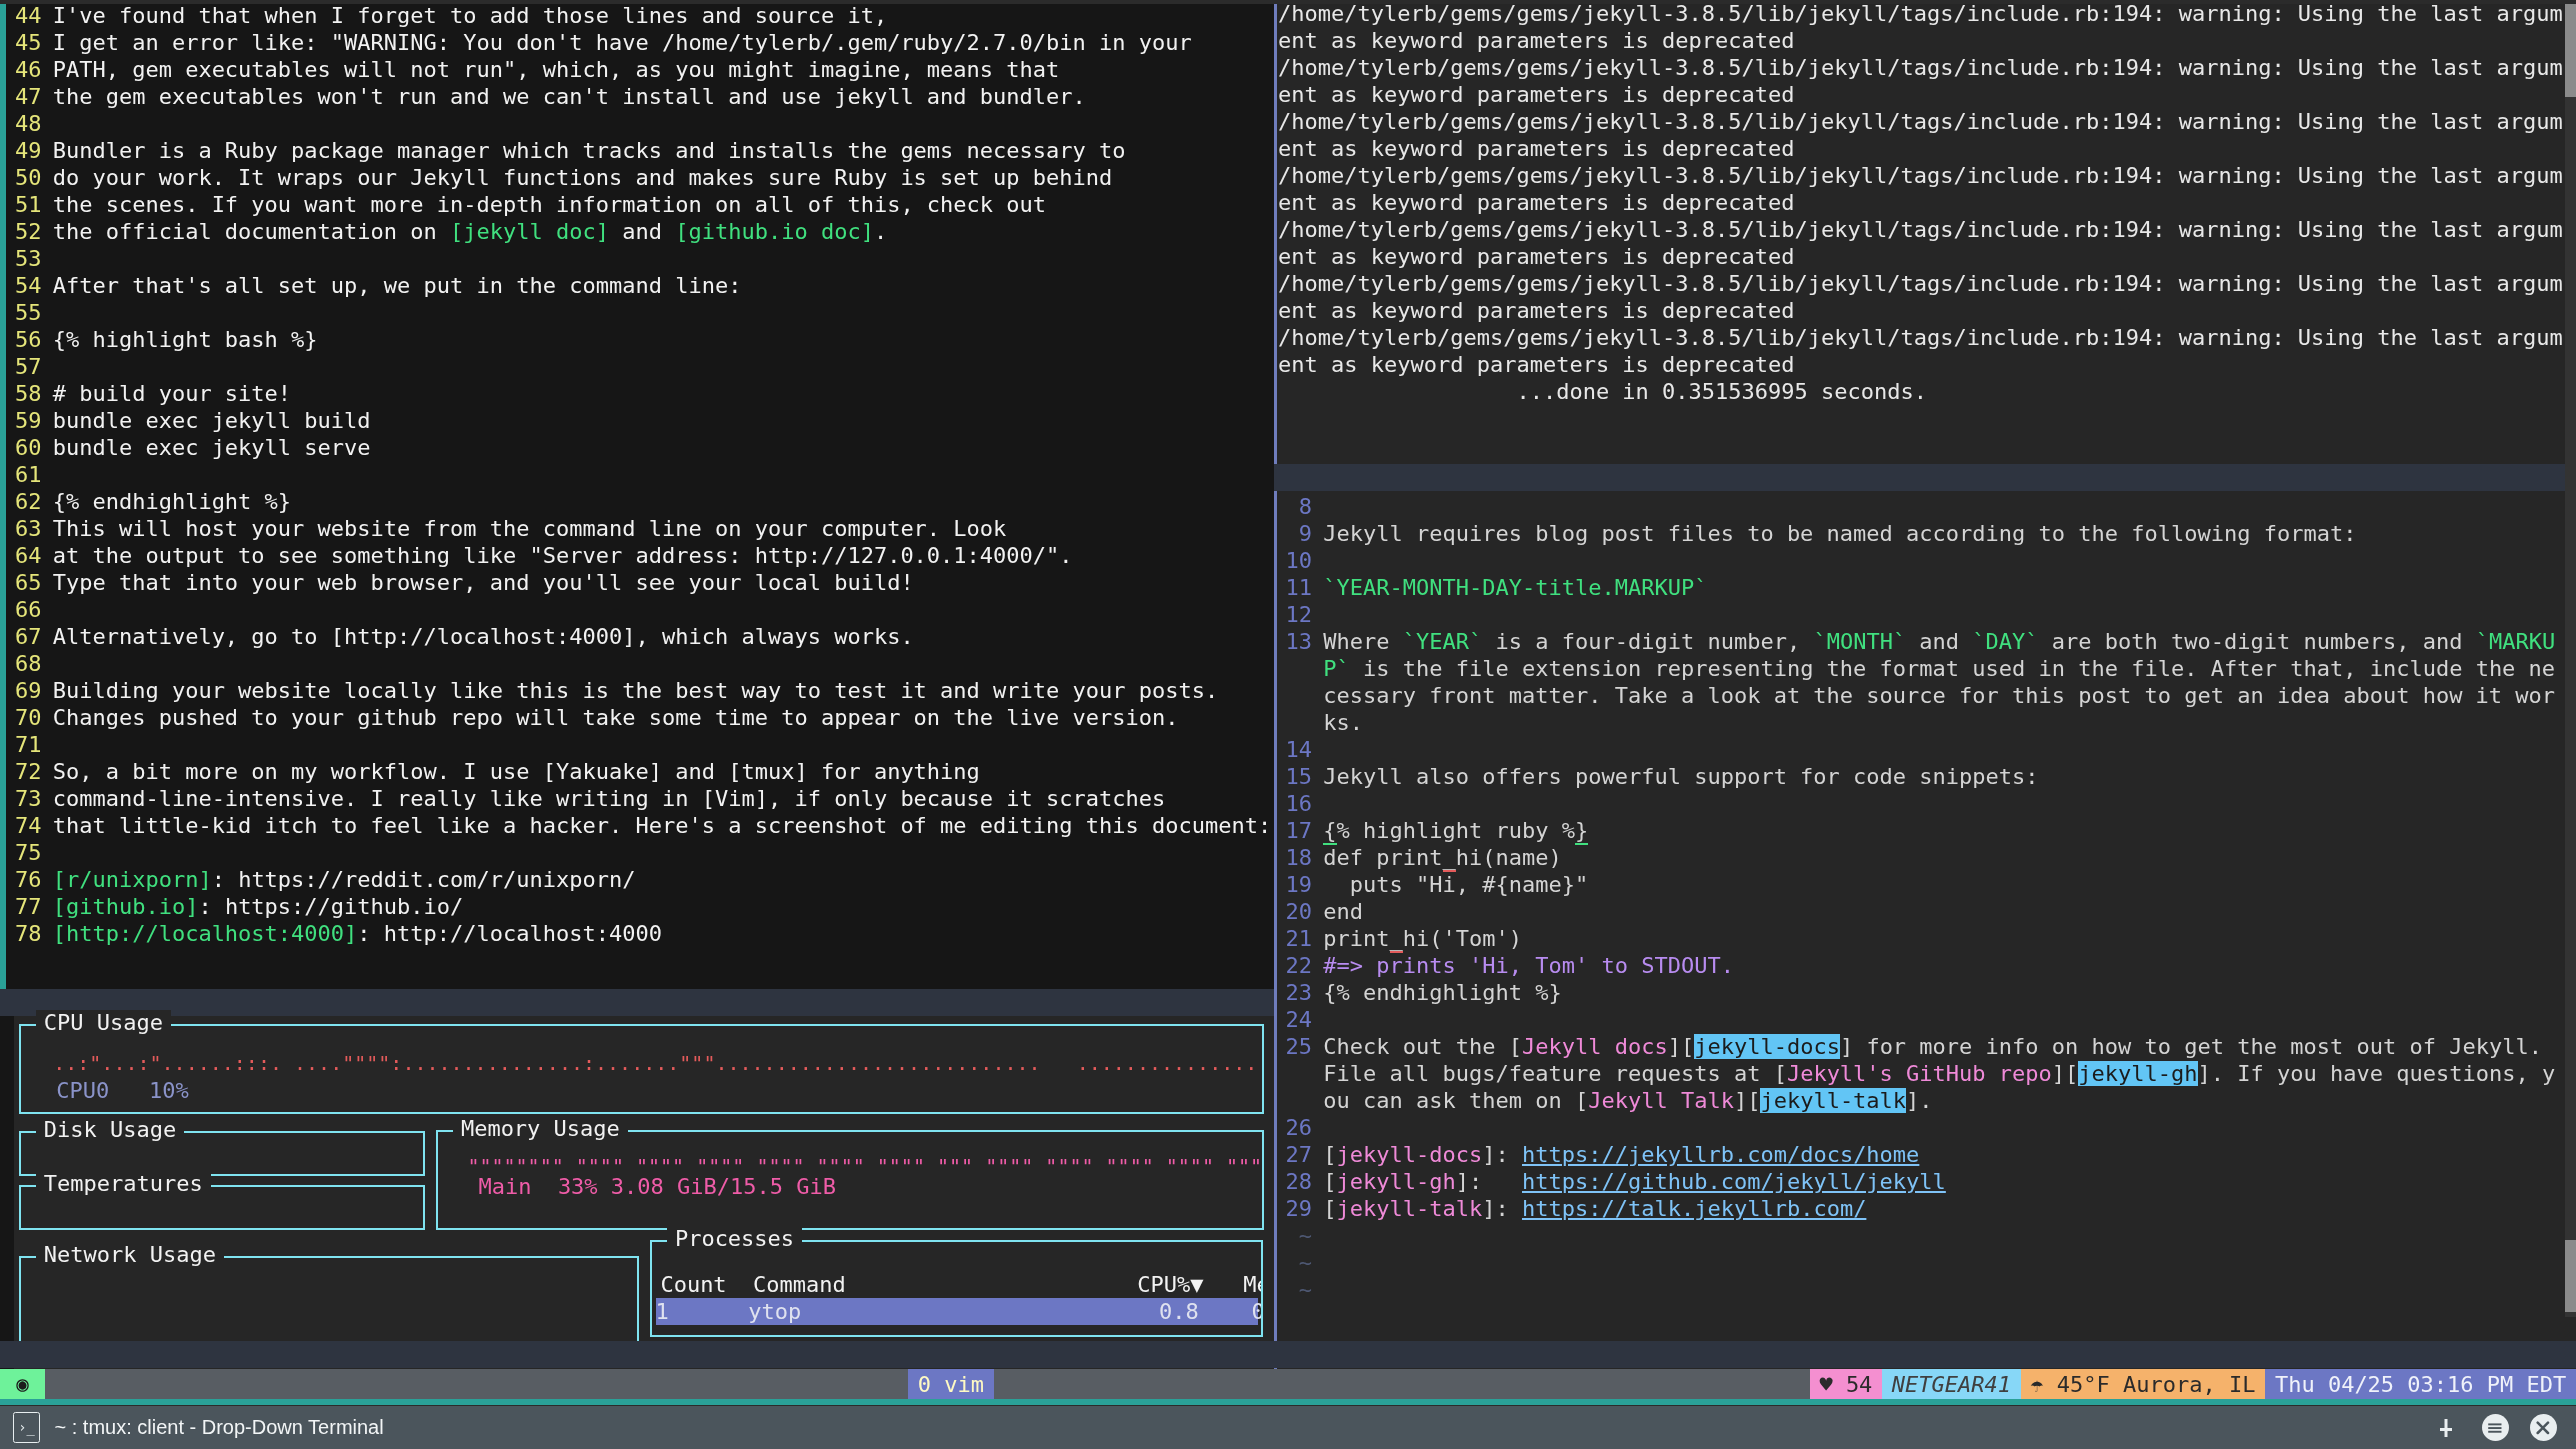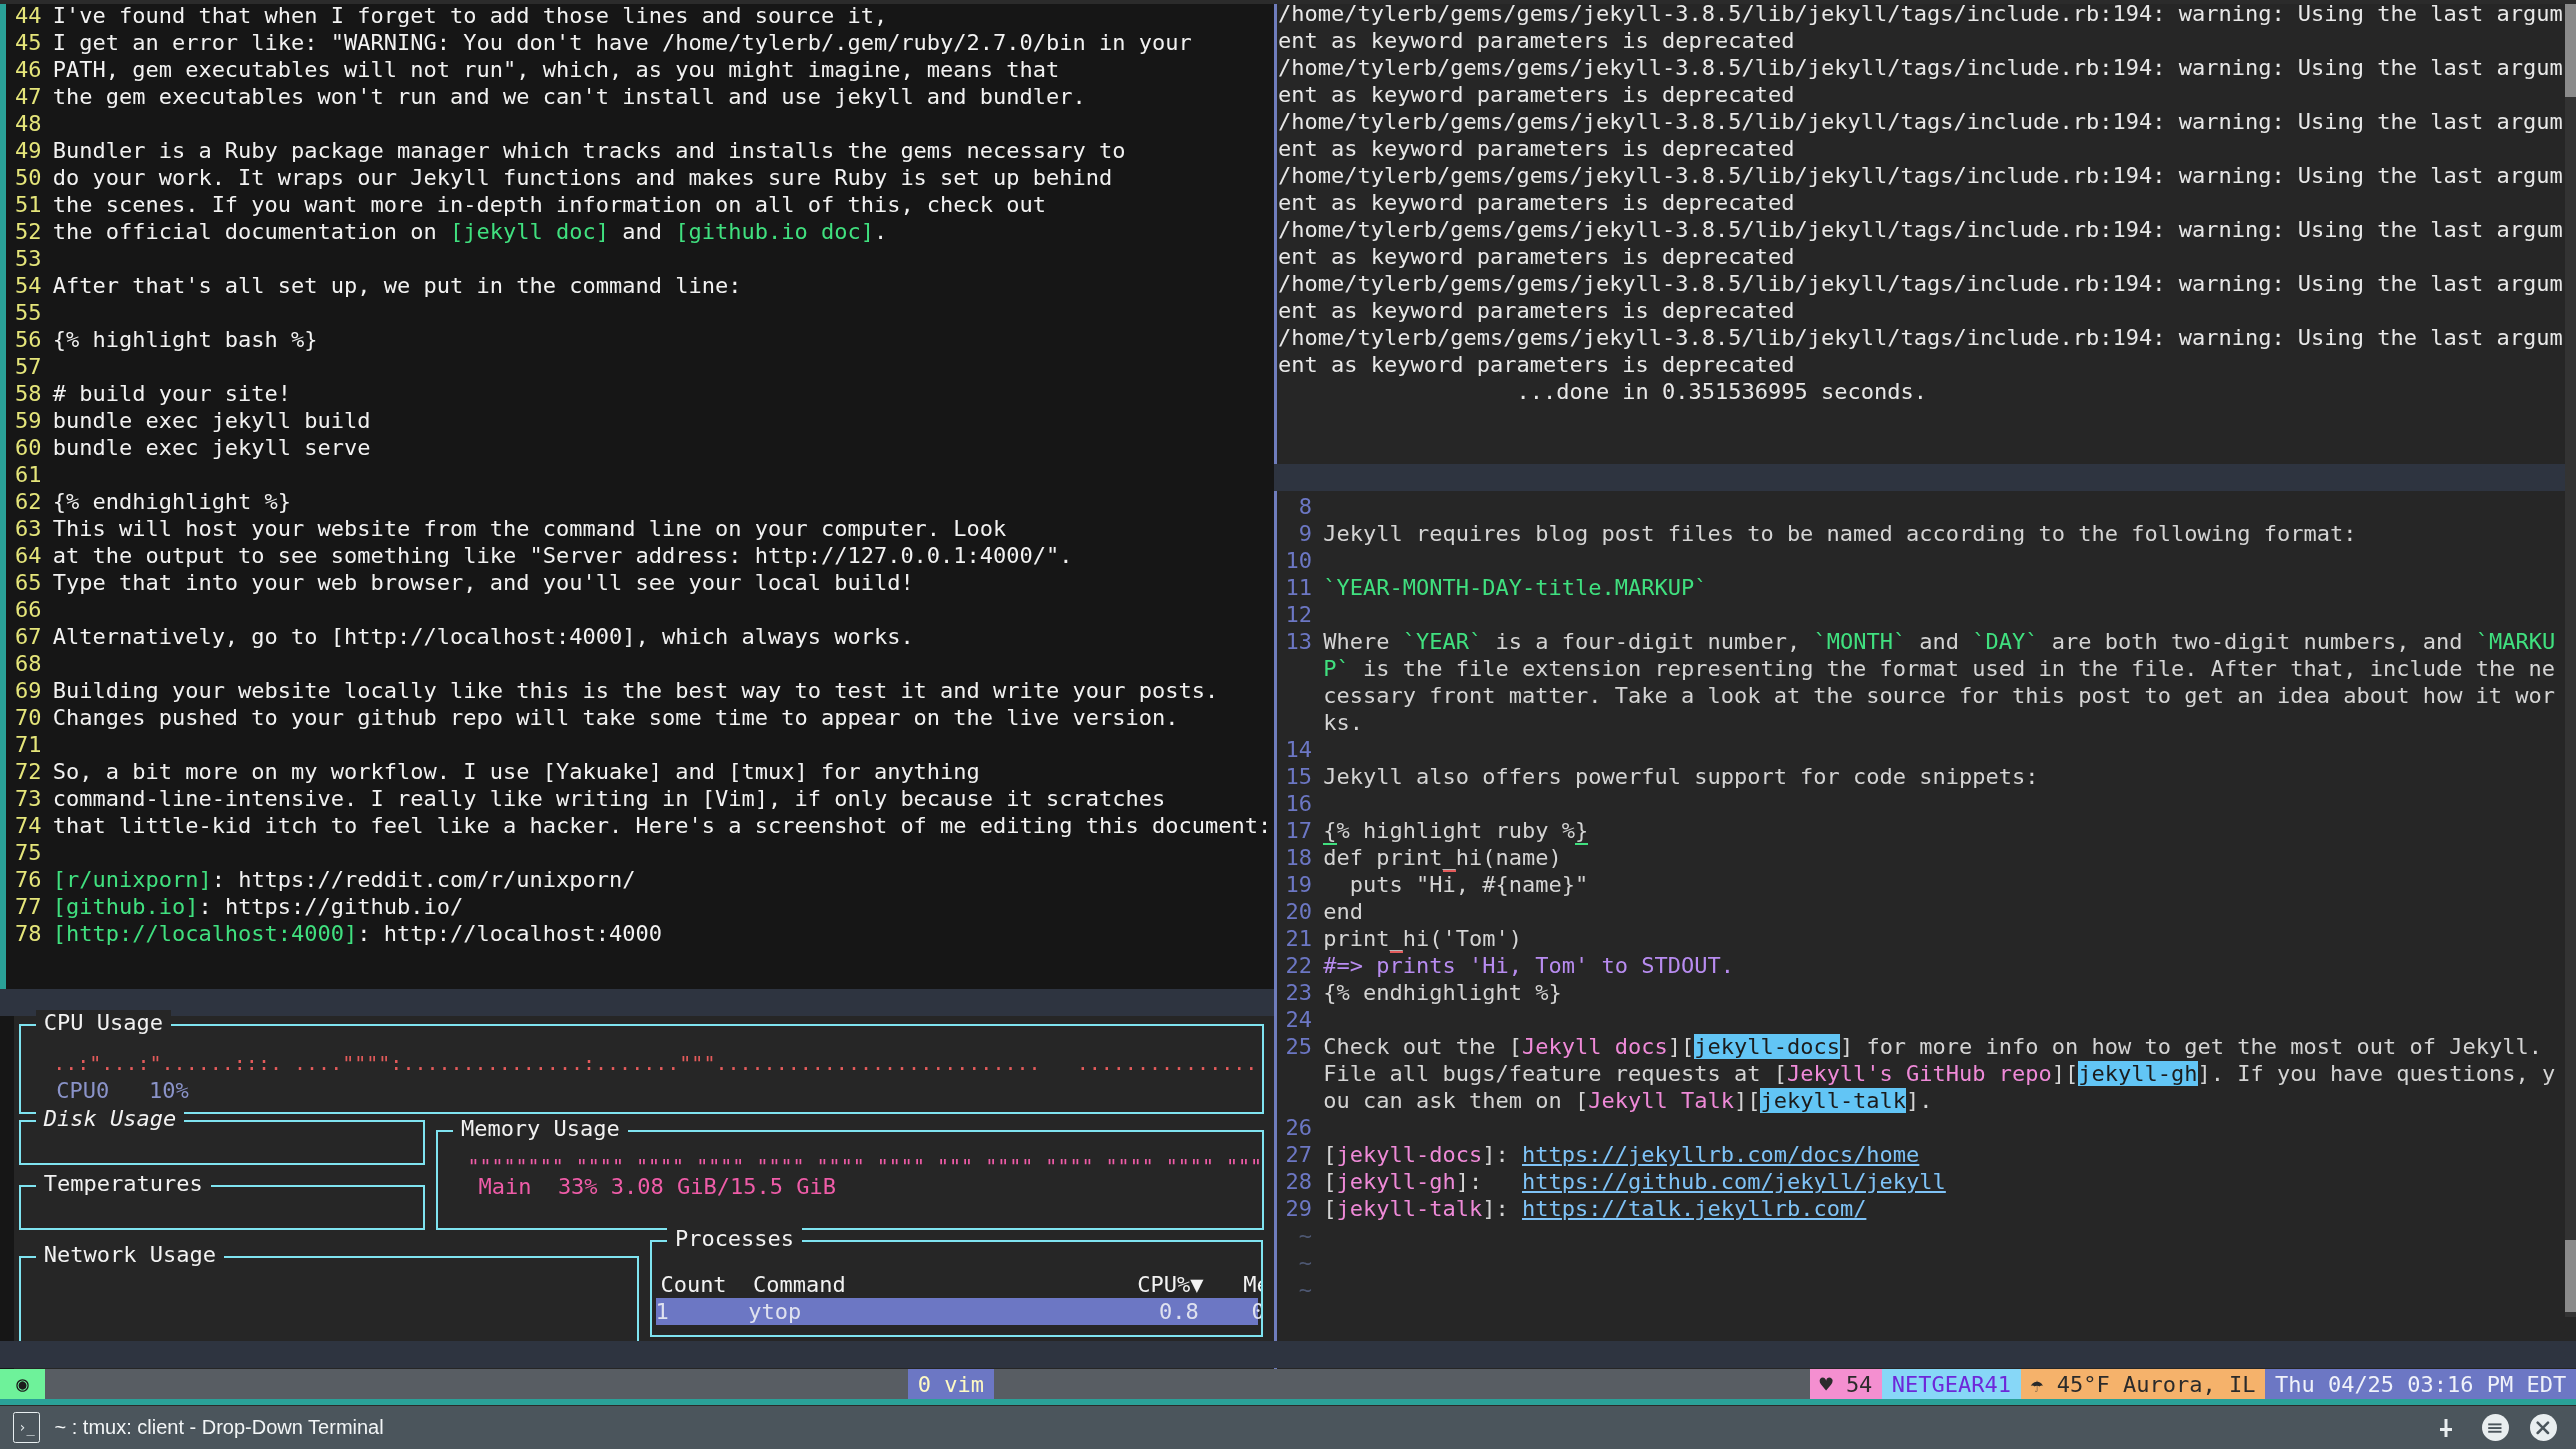--- a/index.html
+++ b/index.html
@@ -137,21 +137,21 @@
     position:absolute; left:0; top:1369px; width:2576px; height:31px;
     background:#585d63; font-size:22px; line-height:31px; white-space:pre;
     display:flex; align-items:stretch;
   }
   #tmux-left-badge { width:45px; background:#6ef29a; color:#1c1c1c; text-align:center; font-size:21px; }
   #tmux-mid { flex:0 0 863px; }
   #tmux-win-vim { background:#6c77c4; color:#fef9c3; padding:0 9.7px; }
   #tmux-spacer { flex:1 1 auto; }
   .seg { padding:0 9.7px; }
   .seg.pink  { background:#f48fd0; color:#2b2b2b; }
-  .seg.cyan  { background:#87d7f7; color:#6d28d9; }
+  .seg.cyan  { background:#87d7f7; color:#404040;font-style:italic; }
   .seg.orange{ background:#f5b26b; color:#2b2b2b; }
   .seg.purple{ background:#6c77c4; color:#f0f2fa; }
   #tmux-status-right { display:flex; }
   #tmux-underline { position:absolute; left:0; top:1399px; width:2576px; height:6.4px; background:#2aa198; }
 
   
   #taskbar {
     position:absolute; left:0; top:1406px; width:2576px; height:43px;
     background:#4b555c; display:flex; align-items:center;
   }
@@ -188,21 +188,21 @@
   <div id="ytop">
 
     <div class="box" style="left:4.8px; top:8px; width:1245px; height:90px;">
       <span class="box-title">CPU Usage</span>
       <div class="box-body">
         <div class="spark red" style="left:32px; top:29px;">..:"...:"......:::. ...."""":...............:......."""...........................   .....................</div>
         <div class="legend blue" style="left:35px; top:52px;"><span>CPU0</span>   <span>10%</span></div>
       </div>
     </div>
 
-    <div class="box" style="left:4.8px; top:104px; width:406px; height:45px;font-style:italic;">
+    <div class="box" style="left:4.8px; top:115px; width:406px; height:45px;">
       <span class="box-title">Disk Usage</span>
     </div>
 
     <div class="box" style="left:4.8px; top:169px; width:406px; height:45px;">
       <span class="box-title">Temperatures</span>
     </div>
 
     <div class="box" style="left:422px; top:114px; width:828px; height:100px;">
       <span class="box-title">Memory Usage</span>
       <div class="box-body">

